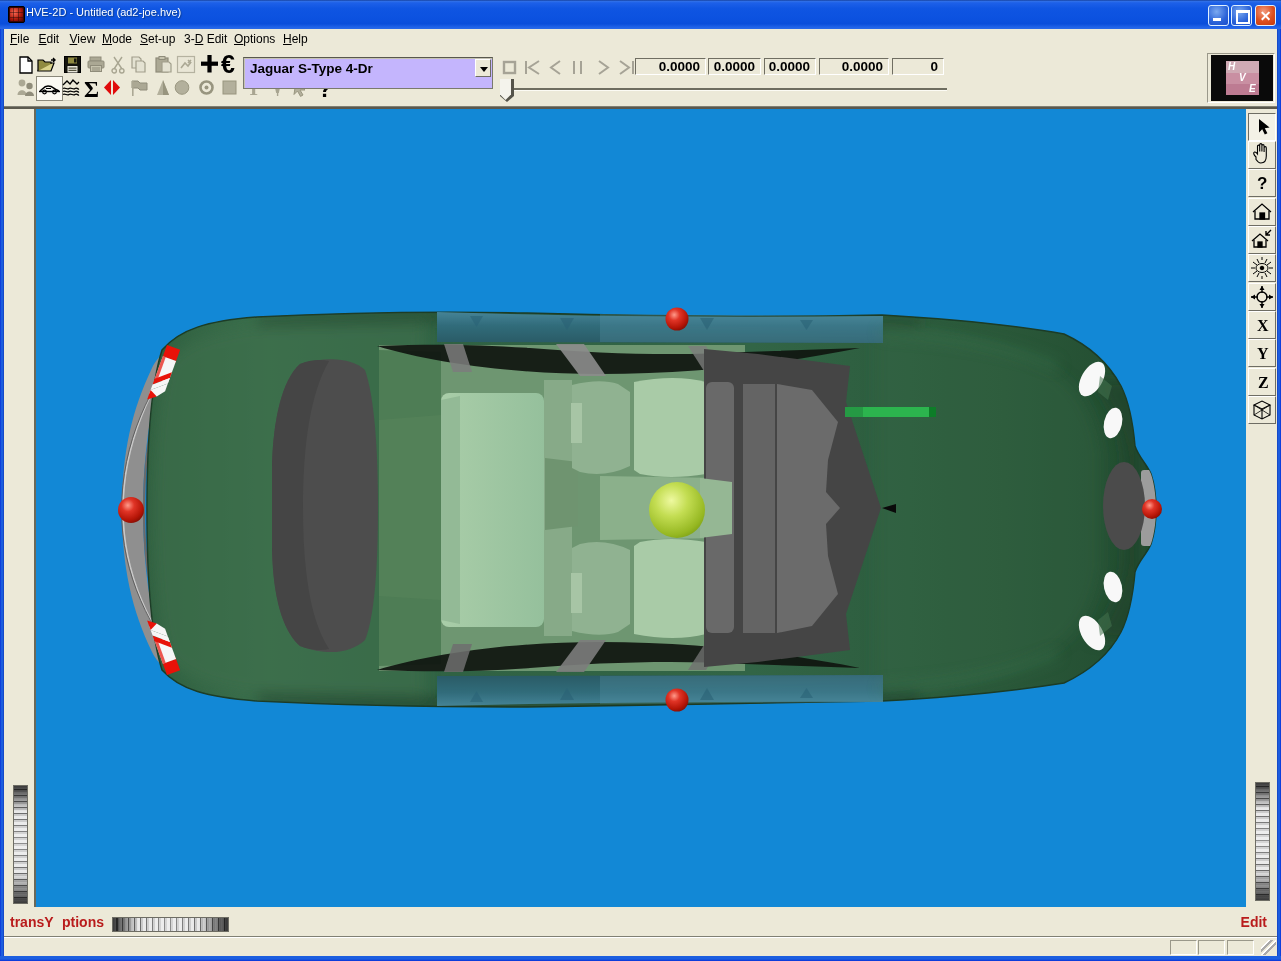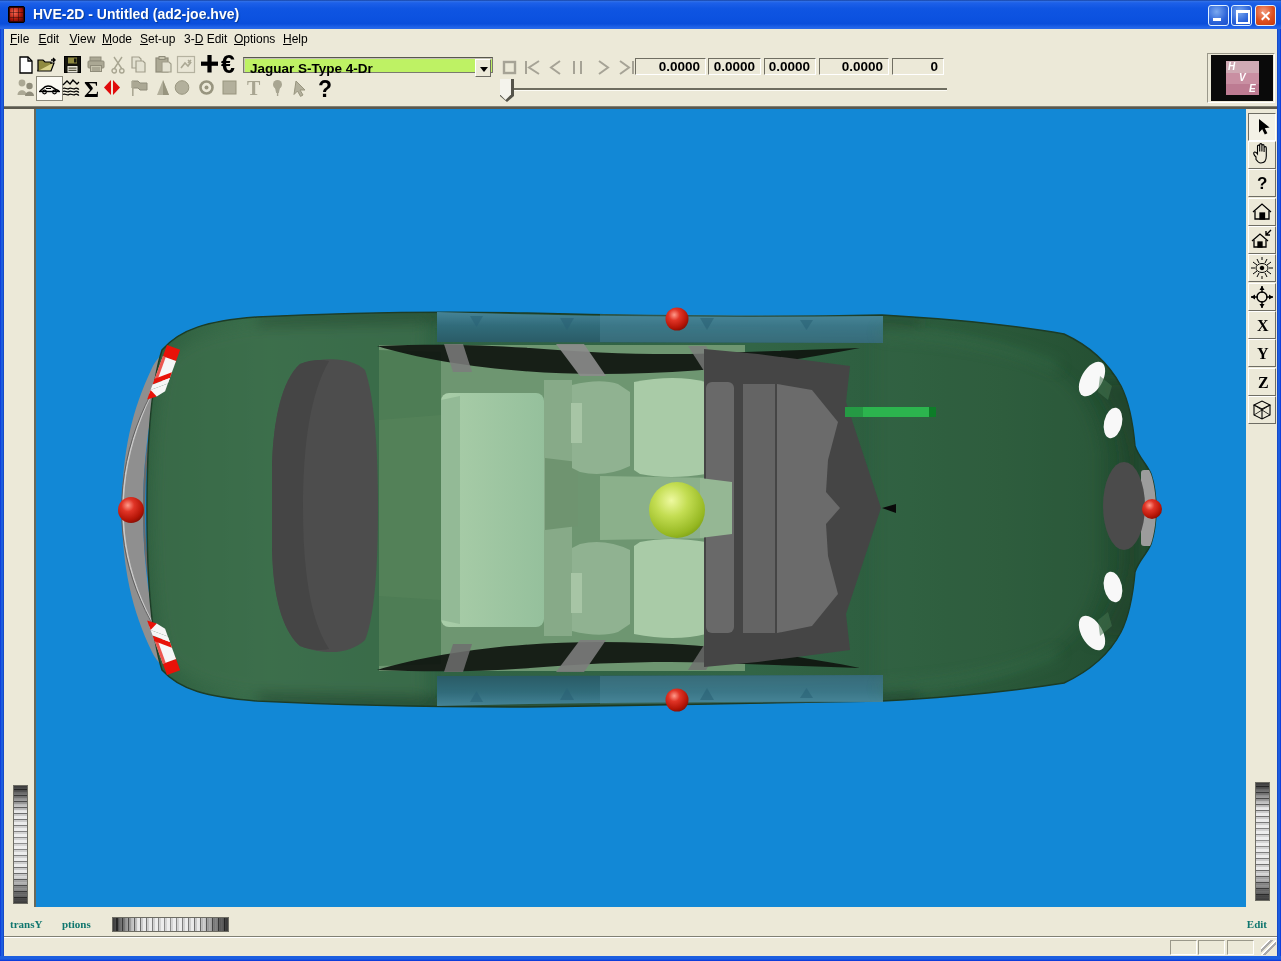--- a/index.html
+++ b/index.html
@@ -7,41 +7,41 @@
 body { font-family:"Liberation Sans", sans-serif; background:#ECE9D8; position:relative; }
 .win { position:absolute; left:0; top:0; width:1281px; height:961px; background:#ECE9D8; }
 
 .b-left  { position:absolute; left:0; top:29px; width:4px; bottom:0; background:linear-gradient(90deg,#0831D9,#1C5FE0 40%,#1C5FE0 60%,#123FBE); z-index:50;}
 .b-right { position:absolute; right:0; top:29px; width:4px; bottom:0; background:linear-gradient(90deg,#123FBE,#1C5FE0 40%,#1C5FE0 60%,#0831D9); z-index:50;}
 .b-bot   { position:absolute; left:0; bottom:0; width:100%; height:5px; background:linear-gradient(180deg,#1C5FE0,#1C5FE0 60%,#0831D9); z-index:50;}
 
 .title { position:absolute; left:0; top:0; width:100%; height:29px;
  background:linear-gradient(180deg,#16429E 0%,#2E6EE8 5%,#1D60E8 10%,#0F55E2 30%,#0C52E0 62%,#0A4EDB 82%,#2163E8 94%,#2A6AE8 100%);
  z-index:60; }
-.title .txt { position:absolute; left:33px; top:6px; color:#fff; font-weight:bold; font-size:14px; letter-spacing:0px; text-shadow:1px 1px 1px #0b3c8e; }
+.title .txt { position:absolute; left:26px; top:6px; color:#fff; font-weight:normal; font-size:11px; letter-spacing:0px; text-shadow:1px 1px 1px #0b3c8e; }
 .appicon { position:absolute; left:8px; top:6px; width:17px; height:17px; background:#3a0505; border:1px solid #000; border-radius:2px; overflow:hidden;}
 .appicon:before{ content:""; position:absolute; left:1px; top:1px; width:13px; height:13px; background:radial-gradient(circle at 35% 35%, #ff6a55, #a51508 60%, #4c0502); border-radius:1px;}
 .appicon:after{ content:""; position:absolute; left:1px; top:1px; width:13px; height:13px;
  background:linear-gradient(90deg, transparent 0 3px, #20090578 3px 4px, transparent 4px 8px, #20090578 8px 9px, transparent 9px),
             linear-gradient(0deg, transparent 0 3px, #20090578 3px 4px, transparent 4px 8px, #20090578 8px 9px, transparent 9px);}
 .tbtn { position:absolute; top:5px; width:21px; height:21px; border-radius:3px; border:1px solid #dff0ff; z-index:61;}
 .tbtn.min { right:52px; background:radial-gradient(circle at 40% 30%, #7BA9F0, #2B63D8 60%, #1A4ECC); }
 .tbtn.max { right:29px; background:radial-gradient(circle at 40% 30%, #7BA9F0, #2B63D8 60%, #1A4ECC); }
 .tbtn.cls { right:5px;  background:radial-gradient(circle at 40% 30%, #F39C7F, #DD4F1E 55%, #C43A0A); }
 .tbtn.min:after { content:""; position:absolute; left:4px; bottom:4px; width:8px; height:3px; background:#fff; }
 .tbtn.max:after { content:""; position:absolute; left:4px; top:4px; width:10px; height:9px; border:2px solid #fff; border-top-width:3px; }
 .tbtn.cls:after { content:"\2715"; position:absolute; left:0; top:0; width:100%; height:100%; color:#fff; font-size:14px; font-weight:bold; text-align:center; line-height:21px;}
 
 .menu { position:absolute; left:4px; right:4px; top:29px; height:21px; background:#ECE9D8; z-index:55; font-size:12px; color:#000; }
 .menu span { position:absolute; top:3px; }
 u { text-decoration:underline; }
 
 .toolbar { position:absolute; left:4px; right:4px; top:50px; height:57px; background:#ECE9D8; border-bottom:1px solid #808074; z-index:55;}
 
-.combo { position:absolute; left:239px; top:7px; width:250px; height:16px; background:#bef264; border:1px solid #7a7a6e; border-top-color:#58584e; box-shadow:inset 1px 1px 0 #c6c3b4;}
+.combo { position:absolute; left:239px; top:7px; width:250px; height:32px; background:#c4b5fd; border:1px solid #7a7a6e; border-top-color:#58584e; box-shadow:inset 1px 1px 0 #c6c3b4;}
 .combo .ct { position:absolute; left:6px; top:2.5px; font-size:13.5px; font-weight:bold; color:#000;}
 .combo .cb { position:absolute; right:1px; top:1px; width:16px; height:18px; background:#ECE9D8; border:1px solid #fff; border-right-color:#6e6d64; border-bottom-color:#6e6d64; }
 .combo .cb:after { content:""; position:absolute; left:4px; top:7px; border:4px solid transparent; border-top:5px solid #000; }
 
 .nf { position:absolute; top:8px; height:17px; border:1px solid #9a988a; border-top-color:#706e62; border-left-color:#706e62; border-bottom-color:#fff; border-right-color:#fff; font-size:13.5px; font-weight:bold; text-align:right; padding-right:5px; line-height:15px; color:#000;}
 
 .slider-track { position:absolute; left:508px; top:38px; width:435px; height:3px; background:#6e6d60; border-bottom:1px solid #fcfbf4;}
 .slider-handle { position:absolute; left:496px; top:29px; width:14px; height:23px; background:#55544a; clip-path:polygon(0 0,100% 0,100% 74%,50% 100%,0 74%); z-index:2;}
 .slider-handle:after { content:""; position:absolute; left:0px; top:0px; width:11px; height:21px; background:#f4f3ec; clip-path:polygon(0 0,100% 0,100% 74%,50% 100%,0 74%); }
 
@@ -58,21 +58,21 @@
 .rbtn.pressed { border-color:#6e6d64 #fff #fff #6e6d64; background:#f3f1e6; }
 .rbtn svg { position:absolute; left:0; top:0; }
 
 .viewer { position:absolute; left:4px; right:4px; top:107px; bottom:25px; background:#ECE9D8; z-index:10;}
 .viewer .topline { position:absolute; left:0; top:0; width:100%; height:2px; background:#5b594e; }
 .vp { position:absolute; left:32px; top:2px; width:1210px; height:798px; background:#1288D6; overflow:hidden; box-shadow:-2px 0 0 #6a6858;}
 .wheel-v { position:absolute; width:15px; height:119px; border:1px solid #6e6d64; background:repeating-linear-gradient(180deg,#e9e9e9 0 3px,#6a6a6a 3px 4.5px,#c9c9c9 4.5px 6px); }
 .wheel-v:after { content:""; position:absolute; left:0; top:0; width:100%; height:100%; background:linear-gradient(180deg, rgba(0,0,0,.75), rgba(255,255,255,0) 22%, rgba(255,255,255,.25) 48%, rgba(255,255,255,0) 75%, rgba(0,0,0,.75)); }
 .wheel-h { position:absolute; width:117px; height:15px; border:1px solid #6e6d64; background:repeating-linear-gradient(90deg,#e9e9e9 0 3px,#6a6a6a 3px 4.5px,#c9c9c9 4.5px 6px); }
 .wheel-h:after { content:""; position:absolute; left:0; top:0; width:100%; height:100%; background:linear-gradient(90deg, rgba(0,0,0,.75), rgba(255,255,255,0) 22%, rgba(255,255,255,.25) 48%, rgba(255,255,255,0) 75%, rgba(0,0,0,.75)); }
-.blabel { position:absolute; font-size:11px; font-weight:bold; color:#0f766e; z-index:45;font-family:Liberation Serif, serif;}
+.blabel { position:absolute; font-size:14px; font-weight:bold; color:#b91c1c; z-index:45;}
 
 .status { position:absolute; left:4px; right:4px; bottom:5px; height:20px; background:#ECE9D8; border-top:1px solid #808074; box-shadow:inset 0 1px 0 #fff; z-index:45;}
 .pane { position:absolute; top:3px; width:27px; height:15px; border:1px solid; border-color:#9a988a #fff #fff #9a988a; }
 .grip { position:absolute; right:1px; bottom:1px; width:15px; height:15px;
  background:linear-gradient(135deg, transparent 0 5px, #fff 5px 7px, #aaa 7px 9px, transparent 9px 10px, #fff 10px 12px, #aaa 12px 14px, transparent 14px); }
 </style>
 </head>
 <body>
 <div class="win">
 

